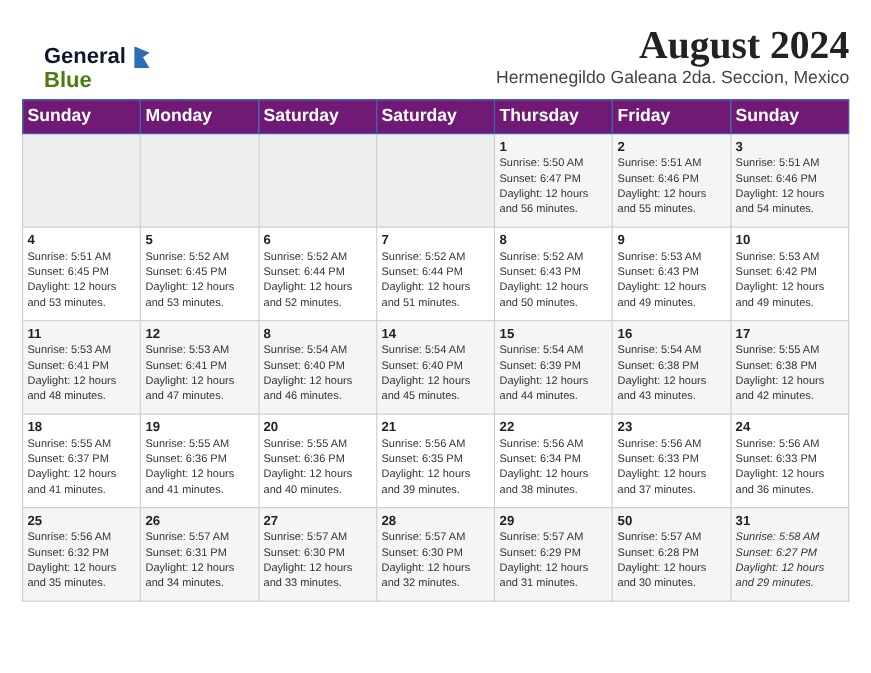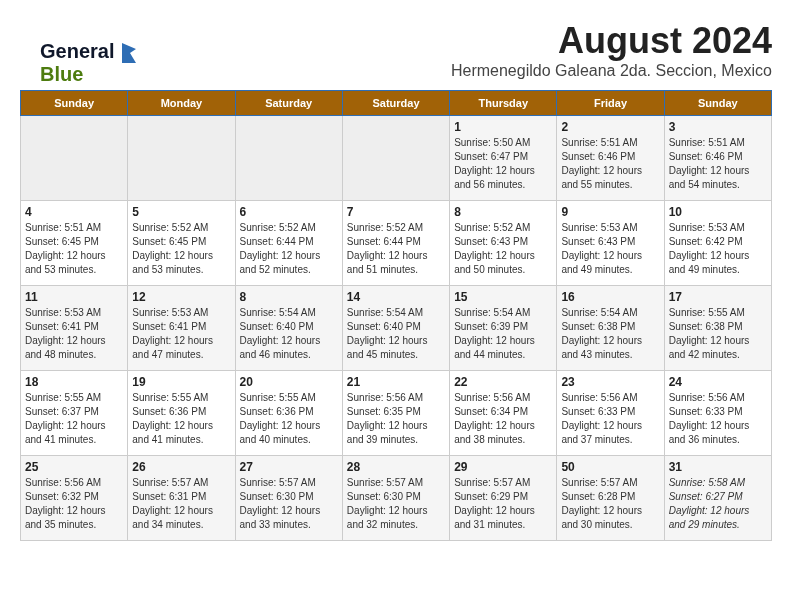--- a/index.html
+++ b/index.html
@@ -11,42 +11,43 @@
       padding: 20px;
     }
     .header-section {
       text-align: right;
       margin-bottom: 4px;
     }
     .month-title {
       font-size: 36px;
       font-weight: bold;
       color: #222;
+      font-family: Liberation Serif, serif;
     }
     .location-title {
       font-size: 16px;
       color: #444;
       margin-bottom: 10px;
     }
     .logo-section {
       position: absolute;
       top: 20px;
       left: 20px;
     }
     .calendar-table {
       width: 100%;
       border-collapse: collapse;
       font-size: 11px;
     }
     .calendar-table thead tr th {
-      background: #a16207;
+      background: #701a75;
       color: #fff;
       padding: 6px 4px;
-      text-align: center;
-      font-size: 11px;
+      text-align: left;
+      font-size: 16px;
       border: 1px solid #2e6db4;
     }
     .calendar-table tbody tr td {
       border: 1px solid #ccc;
       vertical-align: top;
       padding: 4px;
       height: 85px;
       width: calc(100% / 7);
       background: #fff;
     }

